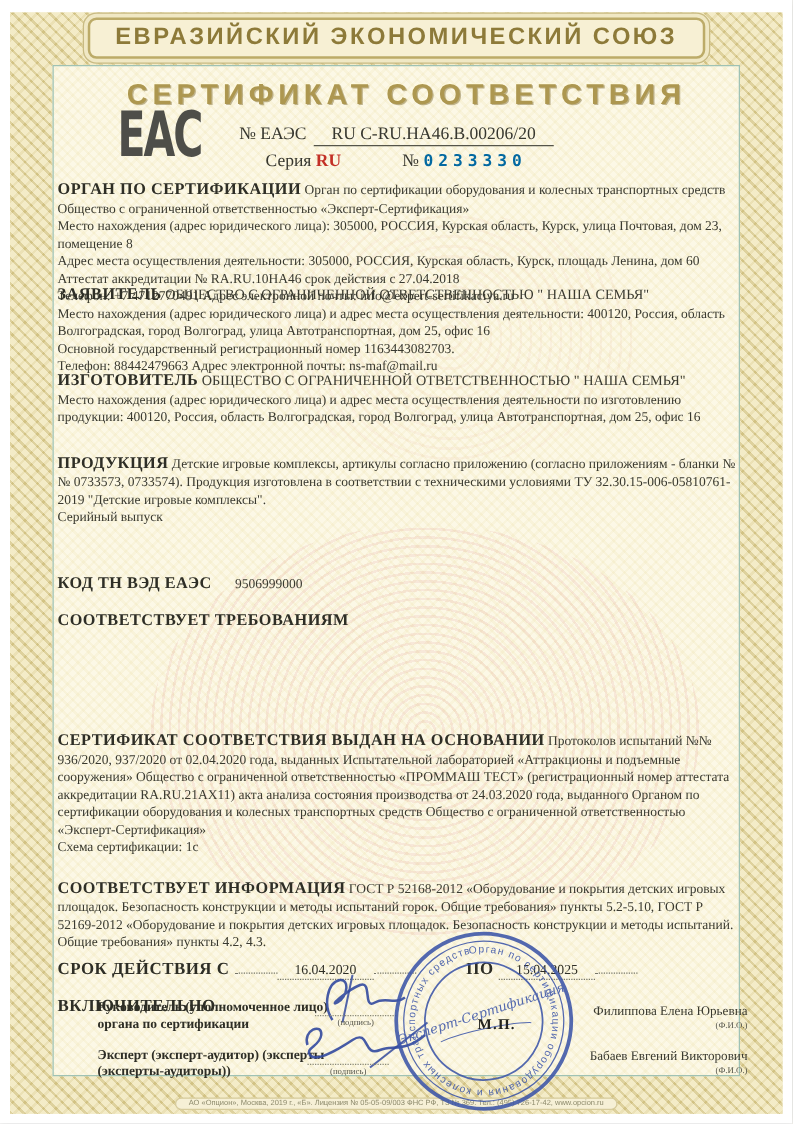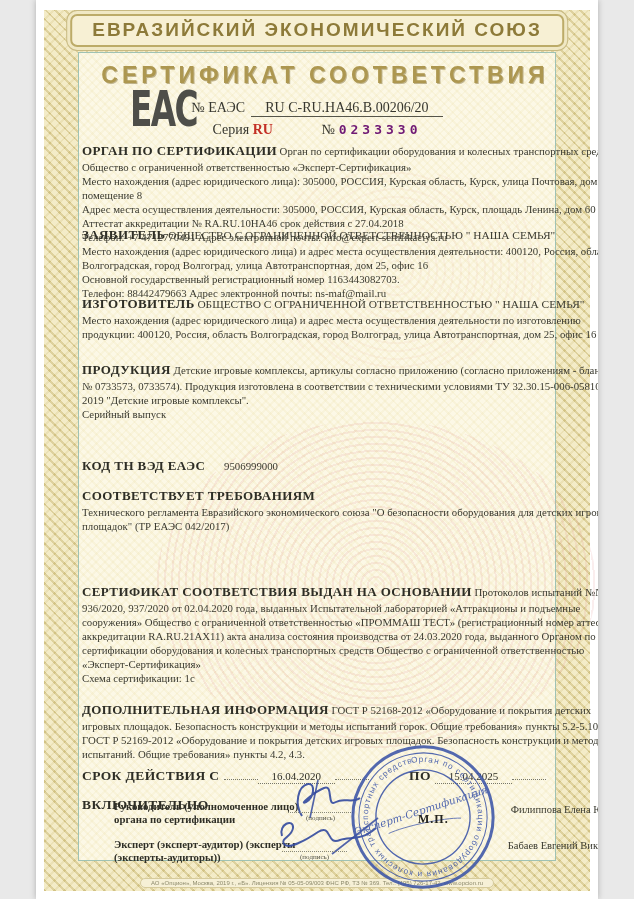--- a/index.html
+++ b/index.html
@@ -1,18 +1,18 @@
 <!DOCTYPE html>
 <html><head>
 <meta charset="utf-8">
 <style>
   * { margin:0; padding:0; box-sizing:border-box; }
   html,body { background:#e9e9e9; }
   body { font-family:"Liberation Serif","DejaVu Serif",serif; }
-  .page { position:relative; width:562px; height:899px; margin:0 auto; background:#fff; overflow:hidden;
+  .page { position:relative; width:634px; height:899px; margin:0 auto; background:#fff; overflow:hidden;
           box-shadow:0 0 6px rgba(0,0,0,.25); }
   
   .border-band { position:absolute; left:8px; top:10px; right:8px; bottom:8px;
     background:
       repeating-linear-gradient(45deg, rgba(196,178,106,.45) 0 2px, rgba(244,236,200,.6) 2px 7px),
       repeating-linear-gradient(-45deg, rgba(196,178,106,.35) 0 2px, rgba(248,242,212,.6) 2px 7px),
       #ece1b4; }
   
   .inner { position:absolute; left:42px; top:52px; right:42px; bottom:38px;
     border:1px solid #9fc2b4;
@@ -40,21 +40,21 @@
   .doc-title { position:absolute; top:62px; left:0; width:100%; text-align:center;
     font-weight:bold; font-size:23px; letter-spacing:4px; color:#ad9750;
     text-shadow:1px 1px 0 rgba(120,100,40,.45), -0.5px -0.5px 0 rgba(255,250,220,.8);
     font-family:"Liberation Sans","DejaVu Sans",sans-serif;padding-left:16px; }
 
   .cert-no { position:absolute; top:100px; left:0; width:100%; text-align:center; font-size:14px; color:#37372f; }
   .cert-no .val { border-bottom:1px solid #55554a; padding:0 14px 1px; margin-left:6px; }
 
   .series-line { position:absolute; top:122px; left:0; width:100%; text-align:center; font-size:14px; color:#37372f; }
   .series-line .red { color:#c33026; font-weight:bold; }
-  .series-line .serial { color:#701a75; font-weight:bold; letter-spacing:4px; font-family:"DejaVu Sans Mono","Liberation Mono",monospace; font-size:13px; }
+  .series-line .serial { color:#0369a1; font-weight:bold; letter-spacing:4px; font-family:"DejaVu Sans Mono","Liberation Mono",monospace; font-size:13px; }
   .series-line .gap { display:inline-block; width:42px; }
 
   .sec { position:absolute; left:46px; width:548px; color:#3a3a30; font-size:10.8px; line-height:1.3; }
   .sec .h { font-weight:bold; font-size:13px; letter-spacing:.4px; color:#2e2e26; }
   .sec .intro { font-size:10.8px; }
   .sec .caps { font-size:11.4px;margin-top:36px; }
 
   .validity { position:absolute; left:46px; top:766px; width:548px; color:#2e2e26; }
   .validity .h { font-weight:bold; font-size:13.5px; letter-spacing:.4px; }
   .validity .date { font-size:11px; border-bottom:1px dotted #77776a; padding:0 14px 1px;margin-top:40px; }
@@ -131,31 +131,30 @@
     <div>Серийный выпуск</div>
   </div>
 
   <div class="sec" style="top:458px">
     <span class="h">КОД ТН ВЭД ЕАЭС</span>
     <span class="intro" style="margin-left:16px">9506999000</span>
   </div>
 
   <div class="sec" style="top:488px">
     <div class="h">СООТВЕТСТВУЕТ ТРЕБОВАНИЯМ</div>
-    <div>Технического регламента Евразийского экономического союза "О безопасности оборудования для детских игровых площадок" (ТР ЕАЭС 042/2017)</div>
   </div>
 
   <div class="sec" style="top:584px">
     <div><span class="h">СЕРТИФИКАТ СООТВЕТСТВИЯ ВЫДАН НА ОСНОВАНИИ</span>
       <span class="intro">Протоколов испытаний №№ 936/2020, 937/2020 от 02.04.2020 года, выданных Испытательной лабораторией «Аттракционы и подъемные сооружения» Общество с ограниченной ответственностью «ПРОММАШ ТЕСТ» (регистрационный номер аттестата аккредитации RA.RU.21АХ11) акта анализа состояния производства от 24.03.2020 года, выданного Органом по сертификации оборудования и колесных транспортных средств Общество с ограниченной ответственностью «Эксперт-Сертификация»</span></div>
     <div>Схема сертификации: 1с</div>
   </div>
 
   <div class="sec" style="top:702px">
-    <div><span class="h">ДОПОЛНИТЕЛЬНАЯ ИНФОРМАЦИЯ</span>
+    <div><span class="h">СООТВЕТСТВУЕТ ИНФОРМАЦИЯ</span>
       <span class="intro">ГОСТ Р 52168-2012 «Оборудование и покрытия детских игровых площадок. Безопасность конструкции и методы испытаний горок. Общие требования» пункты 5.2-5.10, ГОСТ Р 52169-2012 «Оборудование и покрытия детских игровых площадок. Безопасность конструкции и методы испытаний. Общие требования» пункты 4.2, 4.3.</span></div>
   </div>
 
   <div class="validity">
     <div>
       <span class="h">СРОК ДЕЙСТВИЯ С</span>
       <span class="dots"></span><span class="date">16.04.2020</span><span class="dots"></span>
       <span class="h" style="margin-left:36px">ПО</span>
       <span class="date">15.04.2025</span><span class="dots"></span>
     </div>

